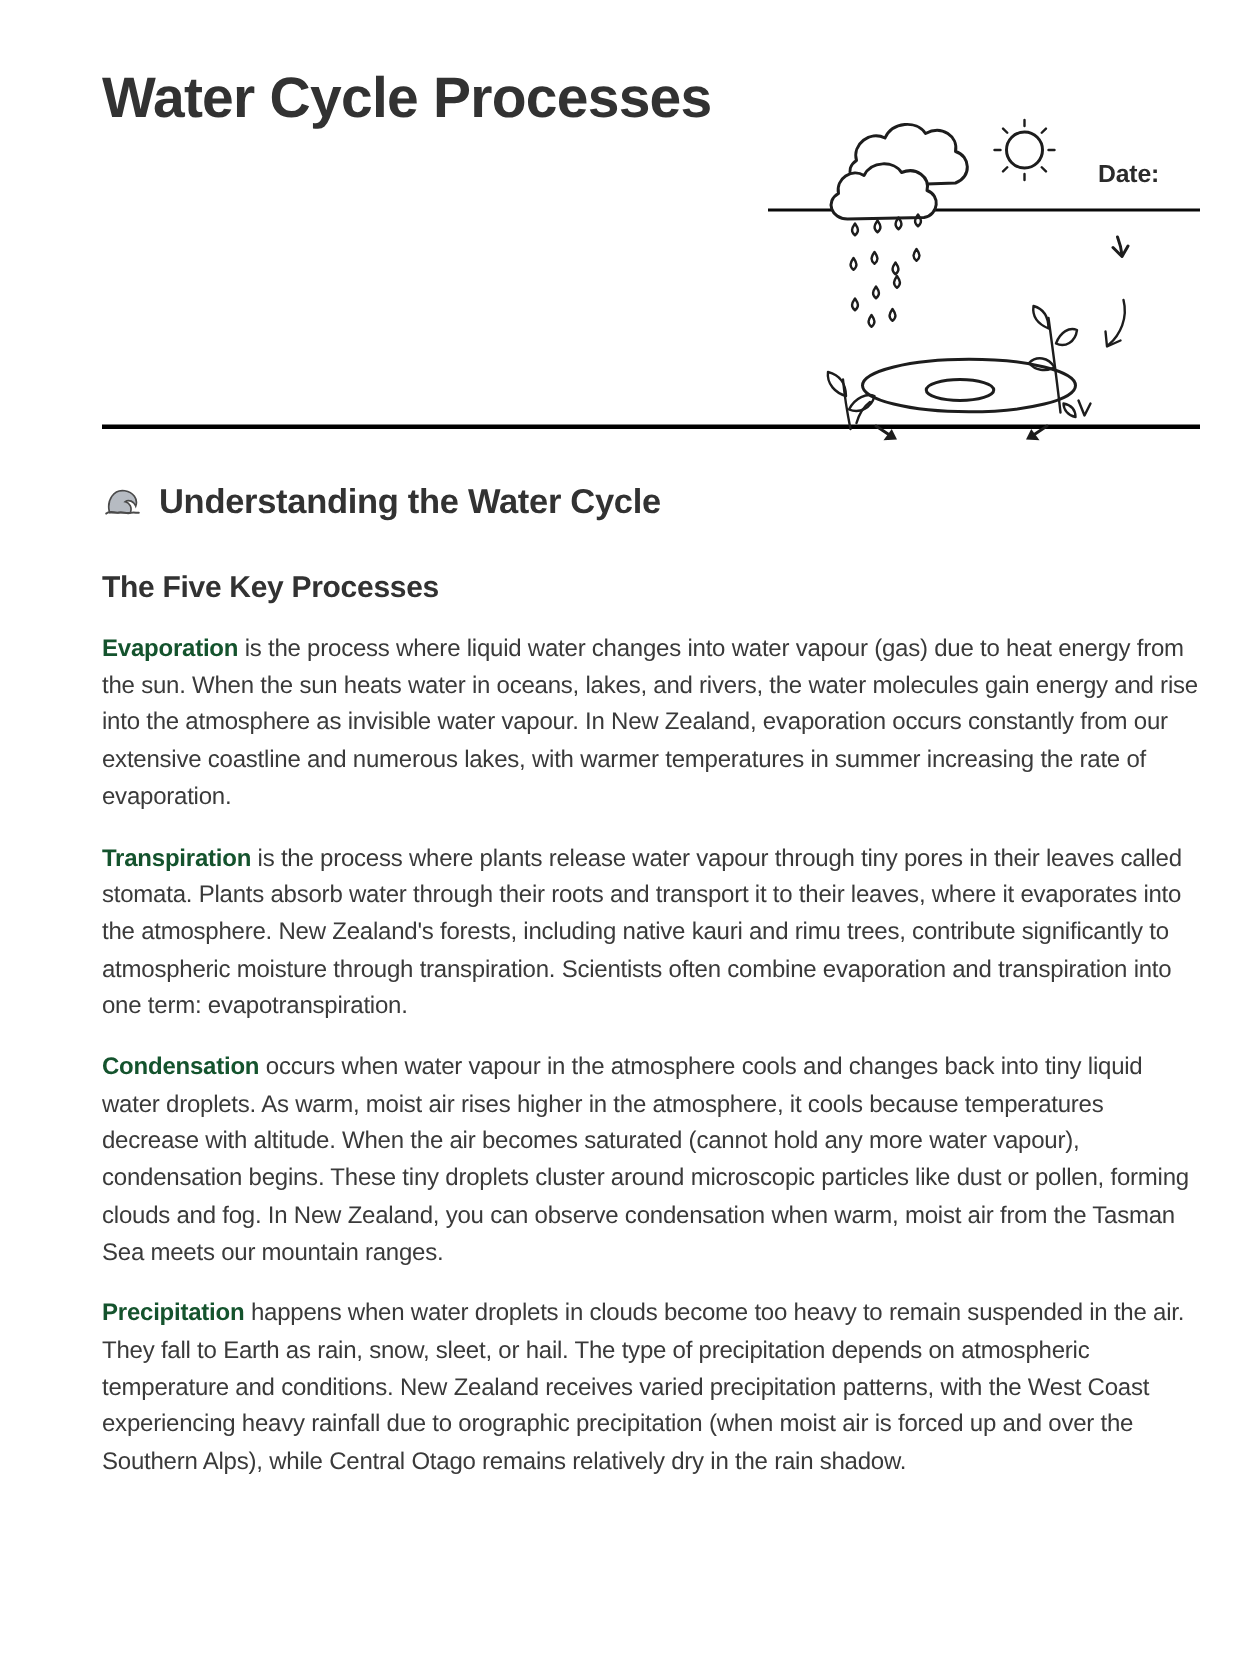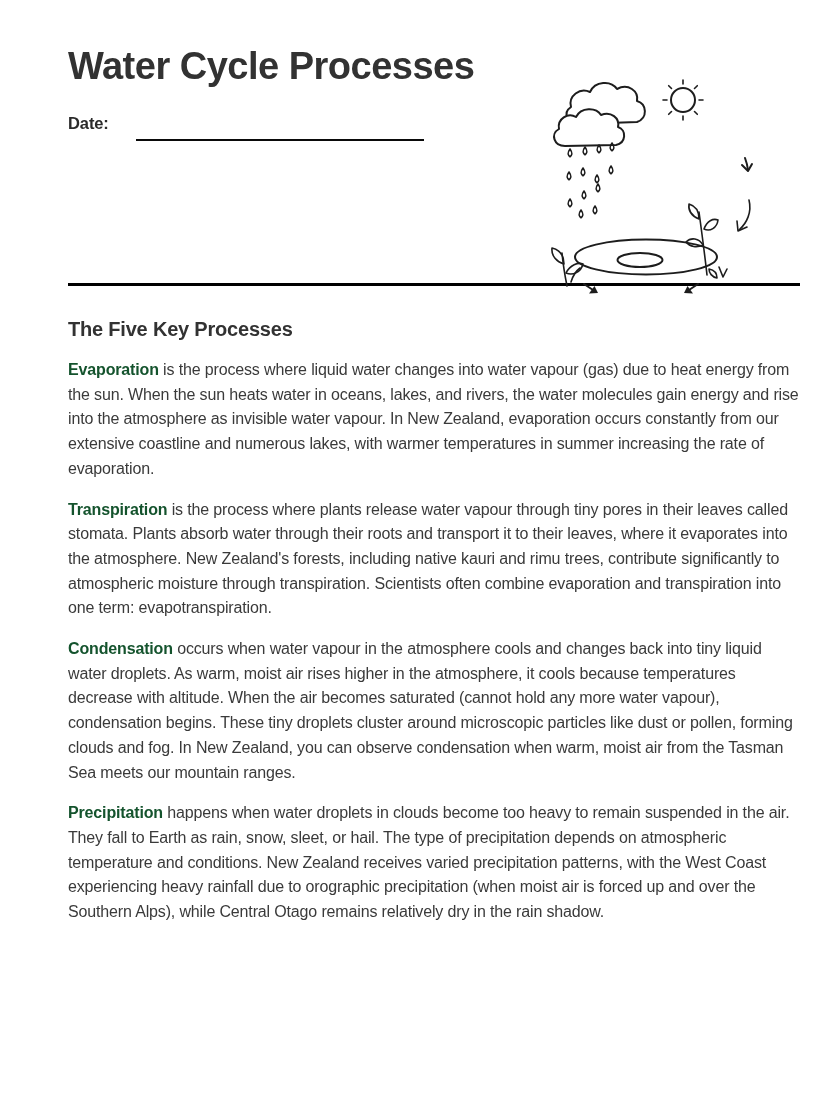--- a/index.html
+++ b/index.html
@@ -2,21 +2,21 @@
 <html><head>
 <meta charset="utf-8">
 <style>
   html,body{margin:0;padding:0;background:#ffffff;}
   body{font-family:"Liberation Sans","DejaVu Sans",sans-serif;color:#3a3a3a;}
   .page{position:relative;width:828px;height:1118px;background:#fff;overflow:hidden;padding-left:20px;}
 
   h1.title{margin:44px 48px 0;font-size:38px;line-height:44px;font-weight:700;color:#323232;letter-spacing:-0.5px;}
 
   .field-row{display:flex;align-items:flex-end;margin:26px 48px 0;height:26px;}
-  .field-row.second{margin-top:19px;}
+  .field-row.second{margin-top:19px;flex-direction:column;}
   .field-label{font-weight:700;font-size:16.5px;color:#2b2b2b;width:68px;letter-spacing:-0.1px;}
   .field-line{width:288px;height:24px;border-bottom:2px solid #0a0a0a;margin-bottom:-8px;
               font-size:15px;color:#3a3a3a;}
 
   .illustration{position:absolute;left:535px;top:72px;width:265px;height:232px;}
   .st{fill:none;stroke:#1d1d1d;stroke-width:2;stroke-linecap:round;stroke-linejoin:round;}
   .thin{fill:none;stroke:#1d1d1d;stroke-width:1.6;stroke-linecap:round;stroke-linejoin:round;}
   .cl{fill:#ffffff;stroke:#1d1d1d;stroke-width:2;stroke-linecap:round;stroke-linejoin:round;}
   .hd{fill:#1d1d1d;stroke:none;}
 
@@ -115,20 +115,30 @@
     </g>
 
     <g>
       <path class="st" d="M163,212 L154,218"></path>
       <polygon class="hd" points="149,221 158,221.5 152.5,214"></polygon>
     </g>
   </svg>
 
   <hr class="divider">
 
+  <h2 class="section-h">
+    <span class="wave-icon">
+      <svg viewBox="0 0 24 24" width="27" height="27" xmlns="http://www.w3.org/2000/svg">
+        <path d="M4.5,18.5 C2.5,11 7,4.5 13.5,5.5 C18.5,6.3 21.5,10.5 20,14.5
+                 C19,11.8 15.8,10.4 13.8,12 C16.4,12.6 18,15.2 16.8,18.5 Z" fill="#b6bbc2" stroke="#4a4a4a" stroke-width="1"></path>
+        <path d="M2.5,19 C5,16.8 7.5,19 10,18.4 C12.5,17.8 14.5,19.4 17,18.6 C19,18 20.6,18.8 21.8,18.5" fill="none" stroke="#4a4a4a" stroke-width="1.2" stroke-linecap="round"></path>
+      </svg>
+    </span>
+    <span>Understanding the Water Cycle</span>
+  </h2>
 
 
   <h3 class="sub-h">The Five Key Processes</h3>
 
   <p class="body"><strong>Evaporation</strong><span> is the process where liquid water changes into water vapour (gas) due to heat energy from the sun. When the sun heats water in oceans, lakes, and rivers, the water molecules gain energy and rise into the atmosphere as invisible water vapour. In New Zealand, evaporation occurs constantly from our extensive coastline and numerous lakes, with warmer temperatures in summer increasing the rate of evaporation.</span></p>
 
   <p class="body"><strong>Transpiration</strong><span> is the process where plants release water vapour through tiny pores in their leaves called stomata. Plants absorb water through their roots and transport it to their leaves, where it evaporates into the atmosphere. New Zealand's forests, including native kauri and rimu trees, contribute significantly to atmospheric moisture through transpiration. Scientists often combine evaporation and transpiration into one term: evapotranspiration.</span></p>
 
   <p class="body"><strong>Condensation</strong><span> occurs when water vapour in the atmosphere cools and changes back into tiny liquid water droplets. As warm, moist air rises higher in the atmosphere, it cools because temperatures decrease with altitude. When the air becomes saturated (cannot hold any more water vapour), condensation begins. These tiny droplets cluster around microscopic particles like dust or pollen, forming clouds and fog. In New Zealand, you can observe condensation when warm, moist air from the Tasman Sea meets our mountain ranges.</span></p>
 

